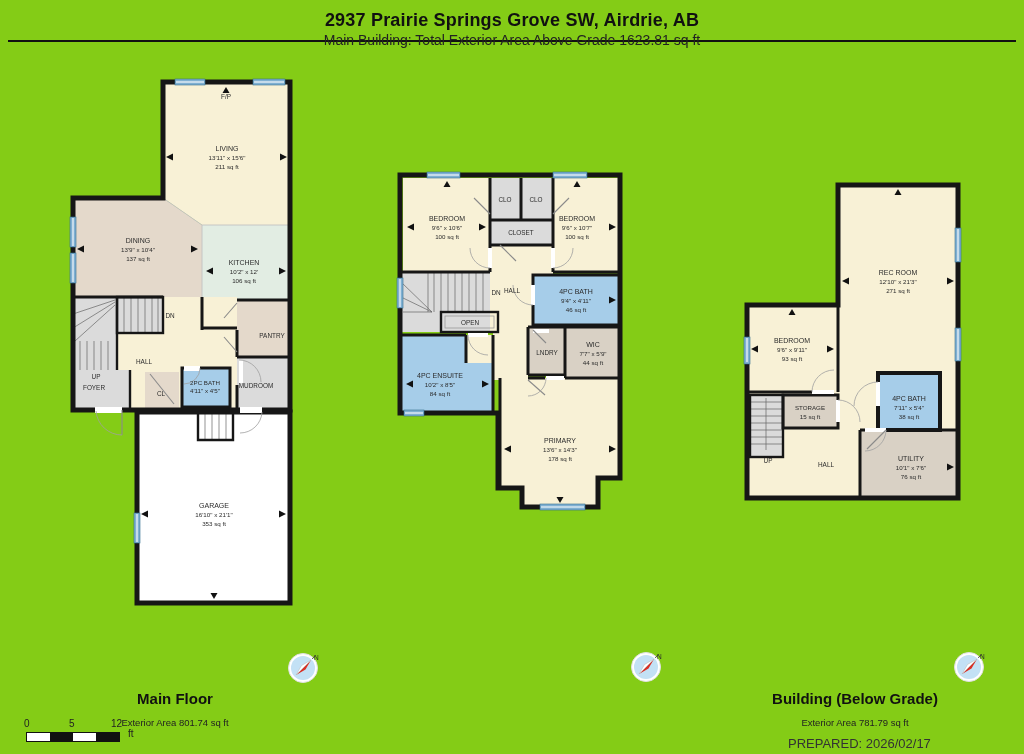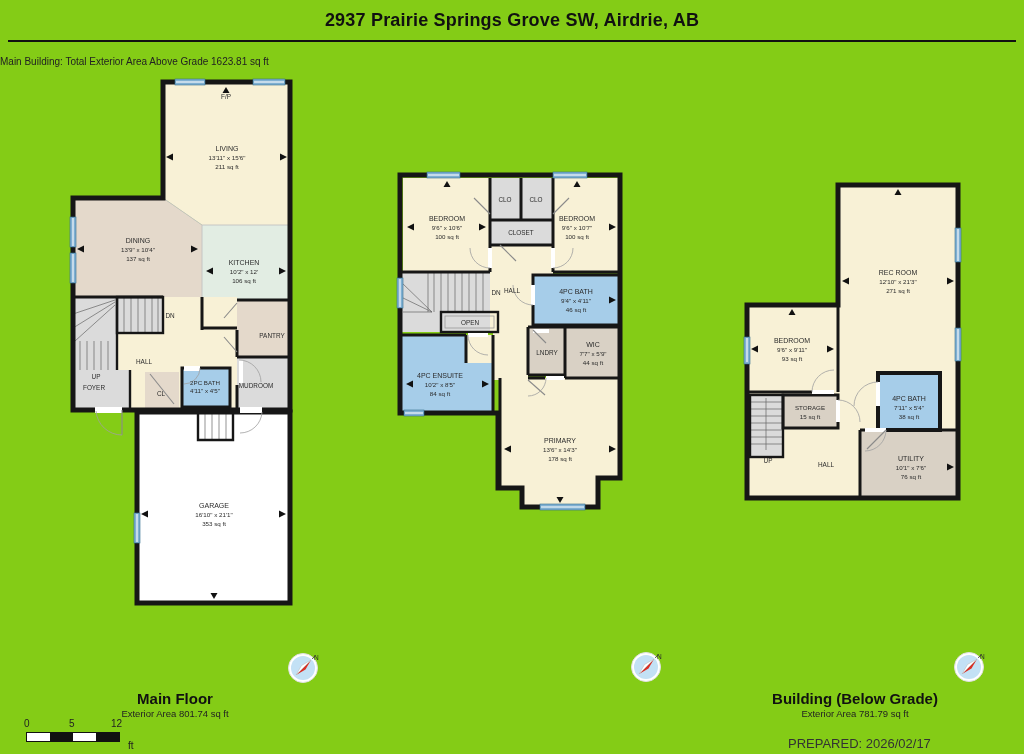--- a/index.html
+++ b/index.html
@@ -1,34 +1,34 @@
 <!DOCTYPE html>
 <html><head>
 <meta charset="utf-8">
 <style>
   html,body{margin:0;padding:0;background:#fff;}
   #page{position:relative;width:1024px;height:754px;background:#84cc16;overflow:hidden;
         font-family:"Liberation Sans", sans-serif;color:#111;}
   .title{position:absolute;top:10px;left:0;width:100%;text-align:center;
          font-size:18px;font-weight:bold;letter-spacing:.2px;}
   .rule{position:absolute;top:40px;left:8px;right:8px;height:2px;background:#111;}
-  .subtitle{position:absolute;top:56px;left:0;width:100%;font-size:10px;color:#222;}
+  .subtitle{position:absolute;top:32px;left:0;width:100%;text-align:center;font-size:14px;color:#222;}
   .plan{position:absolute;}
   .floor-label{position:absolute;width:220px;text-align:center;}
   .floor-label .nm{font-size:15px;font-weight:bold;color:#111;}
-  .floor-label .ar{font-size:9.5px;color:#222;margin-top:1px;}
+  .floor-label .ar{font-size:9.5px;color:#222;margin-top:10px;}
   .compass{position:absolute;width:34px;height:34px;}
   .prepared{position:absolute;left:788px;top:736px;width:200px;text-align:left;
             font-size:13px;color:#333;}
   .scalebar{position:absolute;left:26px;top:718px;width:150px;height:30px;font-size:10px;color:#222;}
   .scalebar .tick{position:absolute;top:0;}
   .scalebar .bar{position:absolute;top:14px;left:0;width:92px;height:8px;border:1px solid #111;display:flex;}
   .scalebar .bar span{flex:1;}
   .scalebar .seg-b{background:#111;} .scalebar .seg-w{background:#fff;}
-  .scalebar .unit{position:absolute;left:102px;top:22px;text-align:center;}
+  .scalebar .unit{position:absolute;left:102px;top:10px;text-align:center;}
   
   svg text{font-family:"Liberation Sans", sans-serif;fill:#2b2b2b;}
   .rn{font-size:7px;text-anchor:middle;}
   .rd{font-size:6.2px;text-anchor:middle;}
   .sm{font-size:6.4px;text-anchor:middle;}
   .w5{fill:none;stroke:#161616;stroke-width:5;}
   .w4{fill:none;stroke:#161616;stroke-width:4;}
   .w3{fill:none;stroke:#161616;stroke-width:3;}
   .w2{fill:none;stroke:#161616;stroke-width:2.4;}
   .hair{fill:none;stroke:#c2c2c2;stroke-width:.9;}

